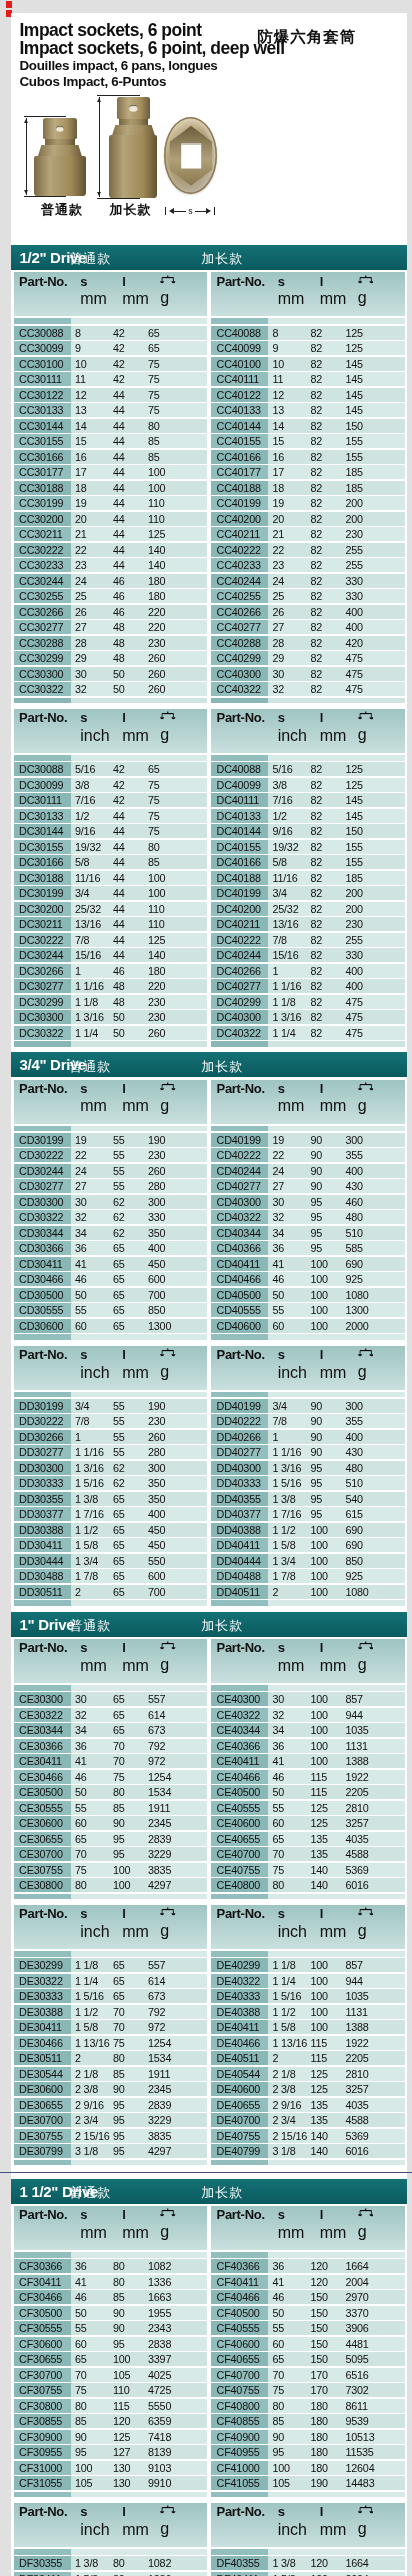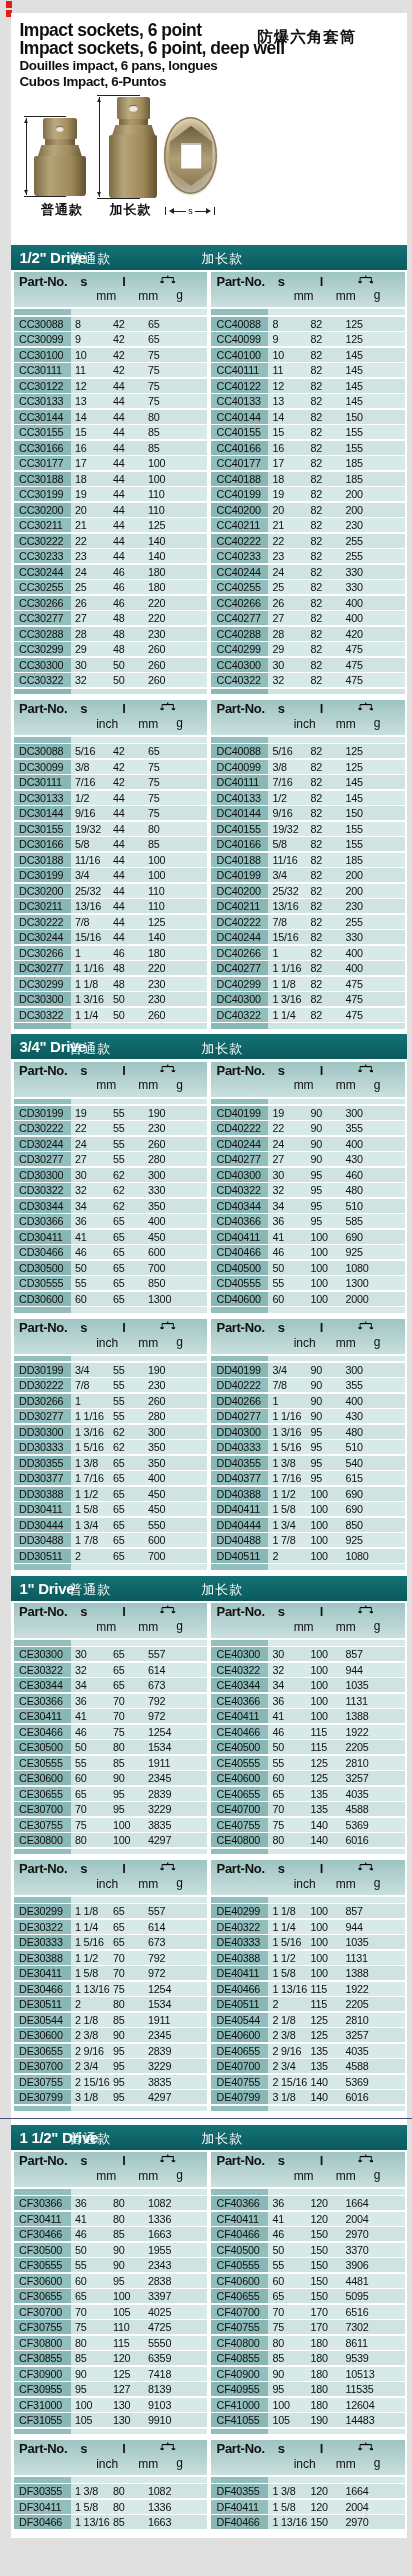--- a/index.html
+++ b/index.html
@@ -59,25 +59,25 @@
   
   .drive-bar{position:relative;height:25px;background:linear-gradient(180deg,#147175,#0a5a5e);
     color:#fff;margin:0 0 2.1px 0;display:flex;align-items:center;}
   .drive-label{font-size:15px;font-weight:bold;padding-left:8.2px;letter-spacing:-0.3px;white-space:nowrap;}
   .bar-cn{position:absolute;font-size:13px;letter-spacing:1px;top:5.2px;}
   .bar-reg{left:58px;}
   .bar-long{left:190px;}
   
   .twin{display:flex;gap:4.1px;padding:0 2.6px;margin-bottom:4.1px;}
   .half{flex:1;min-width:0;}
-  .hed{display:flex;height:35px;background:linear-gradient(180deg,#9ec4c2,#c9e0de);
+  .hed{display:flex;height:44px;background:linear-gradient(180deg,#9ec4c2,#c9e0de);
     margin-bottom:2.1px;}
   .hed .hc{display:flex;flex-direction:column;justify-content:flex-start;padding-top:2.6px;}
   .hed .big{font-size:13px;font-weight:bold;letter-spacing:-0.3px;line-height:1.1;}
-  .hed .unit{font-size:12px;line-height:1.2;margin-left:16px;}
+  .hed .unit{font-size:16px;line-height:1.2;}
   .hc1{width:57px;padding-left:5.2px;}
   .hc2{width:39px;padding-left:4.1px;}
   .hc3{width:35px;padding-left:3.1px;}
   .hc4{flex:1;padding-left:3.1px;}
   .scale-icon{height:13.4px;display:block;}
   .rows .row{display:flex;height:14px;margin-bottom:1.5px;align-items:center;}
   .rows .row.blank{height:5.7px;}
   .row .c{height:100%;display:flex;align-items:center;font-size:10.8px;letter-spacing:-0.2px;}
   .row .c1{width:57px;padding-left:5.2px;box-sizing:border-box;background:#92bfbd;}
   .row .c2{width:39px;padding-left:4.1px;box-sizing:border-box;}

